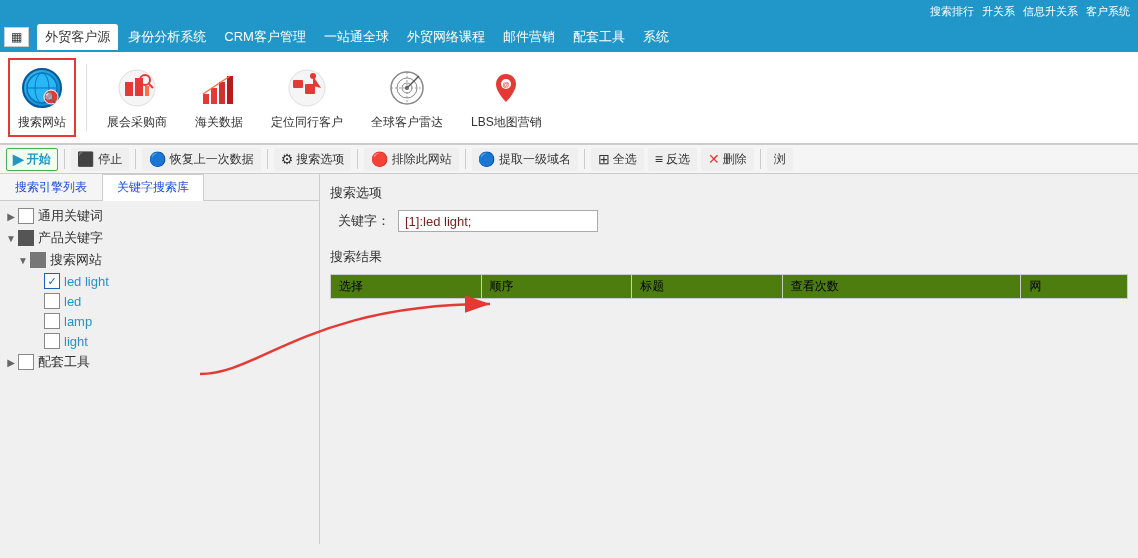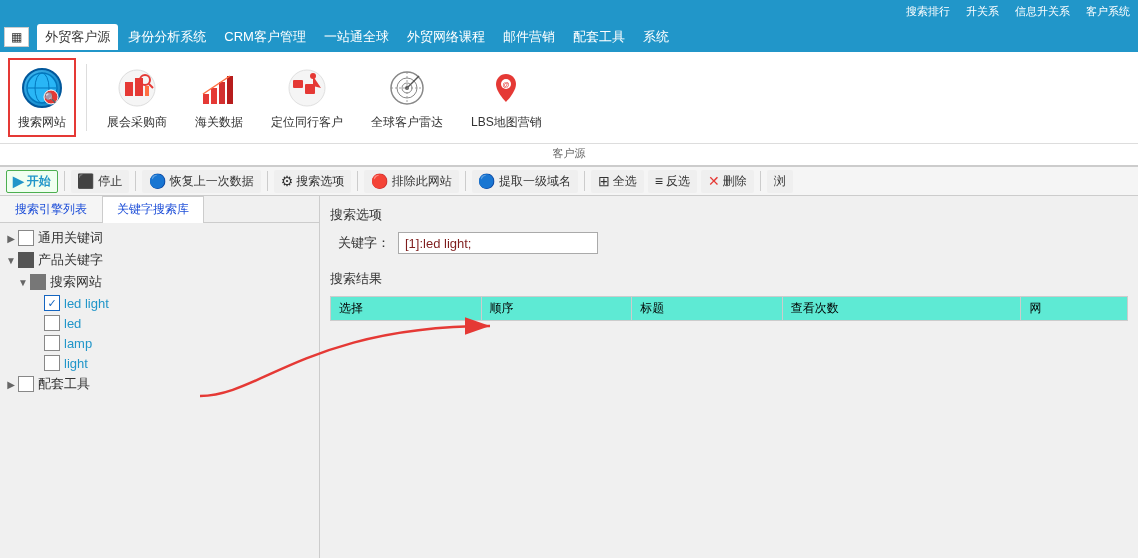--- a/index.html
+++ b/index.html
@@ -1,20 +1,20 @@
 <!DOCTYPE html>
 <html><head>
   <meta charset="utf-8">
   <style>
     * { box-sizing: border-box; margin: 0; padding: 0; }
     body { font-family: 'Microsoft YaHei', Arial, sans-serif; font-size: 13px; background: #f0f0f0; width: 1138px; height: 558px; overflow: hidden; }
 
     
     .top-bar { background: #2196c9; height: 22px; display: flex; align-items: center; justify-content: flex-end; padding: 0 8px; }
-    .top-bar-links { color: white; font-size: 11px; display: flex; gap: 16px; }
+    .top-bar-links { color: white; font-size: 11px; display: flex; gap: 8px; }
     .top-bar-link { color: white; cursor: pointer; }
 
     
     .ribbon { background: white; border-bottom: 1px solid #ccc; }
 
     
     .tab-bar { background: #2196c9; display: flex; align-items: center; height: 30px; padding: 0 4px; gap: 2px; }
     .tab-item { color: white; padding: 4px 8px; cursor: pointer; font-size: 13px; border-radius: 3px 3px 0 0; }
     .tab-item.active { background: white; color: #333; }
     .tab-grid-btn { background: white; border: 1px solid #ccc; padding: 2px 6px; margin-right: 6px; cursor: pointer; font-size: 12px; color: #333; }
@@ -53,21 +53,21 @@
 
     
     .right-panel { flex: 1; padding: 10px; }
     .section-title { font-size: 13px; color: #333; margin-bottom: 8px; font-weight: normal; }
     .search-options { margin-bottom: 16px; }
     .field-row { display: flex; align-items: center; margin-bottom: 6px; }
     .field-label { width: 60px; text-align: right; color: #333; font-size: 13px; margin-right: 8px; }
     .field-input { border: 1px solid #aaa; padding: 2px 6px; font-size: 13px; min-width: 200px; height: 22px; color: #7f1d1d; }
     .search-results { margin-top: 10px; }
     .results-table { width: 100%; border-collapse: collapse; }
-    .results-table th { background: #5eead4; border: 1px solid #ccc; padding: 3px 8px; font-size: 12px; font-weight: normal; text-align: left; }
+    .results-table th { background: #4d7c0f; border: 1px solid #ccc; padding: 3px 8px; font-size: 12px; font-weight: normal; text-align: left; }
     .main-area { position: relative; }
 
     
     .globe-icon { position: relative; }
     .globe-circle { width: 40px; height: 40px; border-radius: 50%; background: radial-gradient(circle at 35% 35%, #4fc3f7, #0277bd); border: 2px solid #01579b; display: flex; align-items: center; justify-content: center; }
   </style>
 </head>
 <body>
 
 <div class="top-bar">
@@ -172,21 +172,20 @@
           <path d="M22 8 C16 8 12 13 12 18 C12 26 22 36 22 36 C22 36 32 26 32 18 C32 13 28 8 22 8Z" fill="#e53935"></path>
           <circle cx="22" cy="18" r="5" fill="white"></circle>
           <text x="22" y="21" text-anchor="middle" fill="#e53935" font-size="7" font-weight="bold">@</text>
         </svg>
       </div>
       <div class="ribbon-icon-label">LBS地图营销</div>
     </div>
 
 
   </div>
-  <div class="ribbon-group-label">客户源</div>
 </div>
 
 <div class="toolbar">
   <button class="toolbar-btn start">
     <span class="icon">▶</span>
     <span>开始</span>
   </button>
   <div class="toolbar-divider"></div>
   <button class="toolbar-btn">
     <span class="icon">⬛</span>

